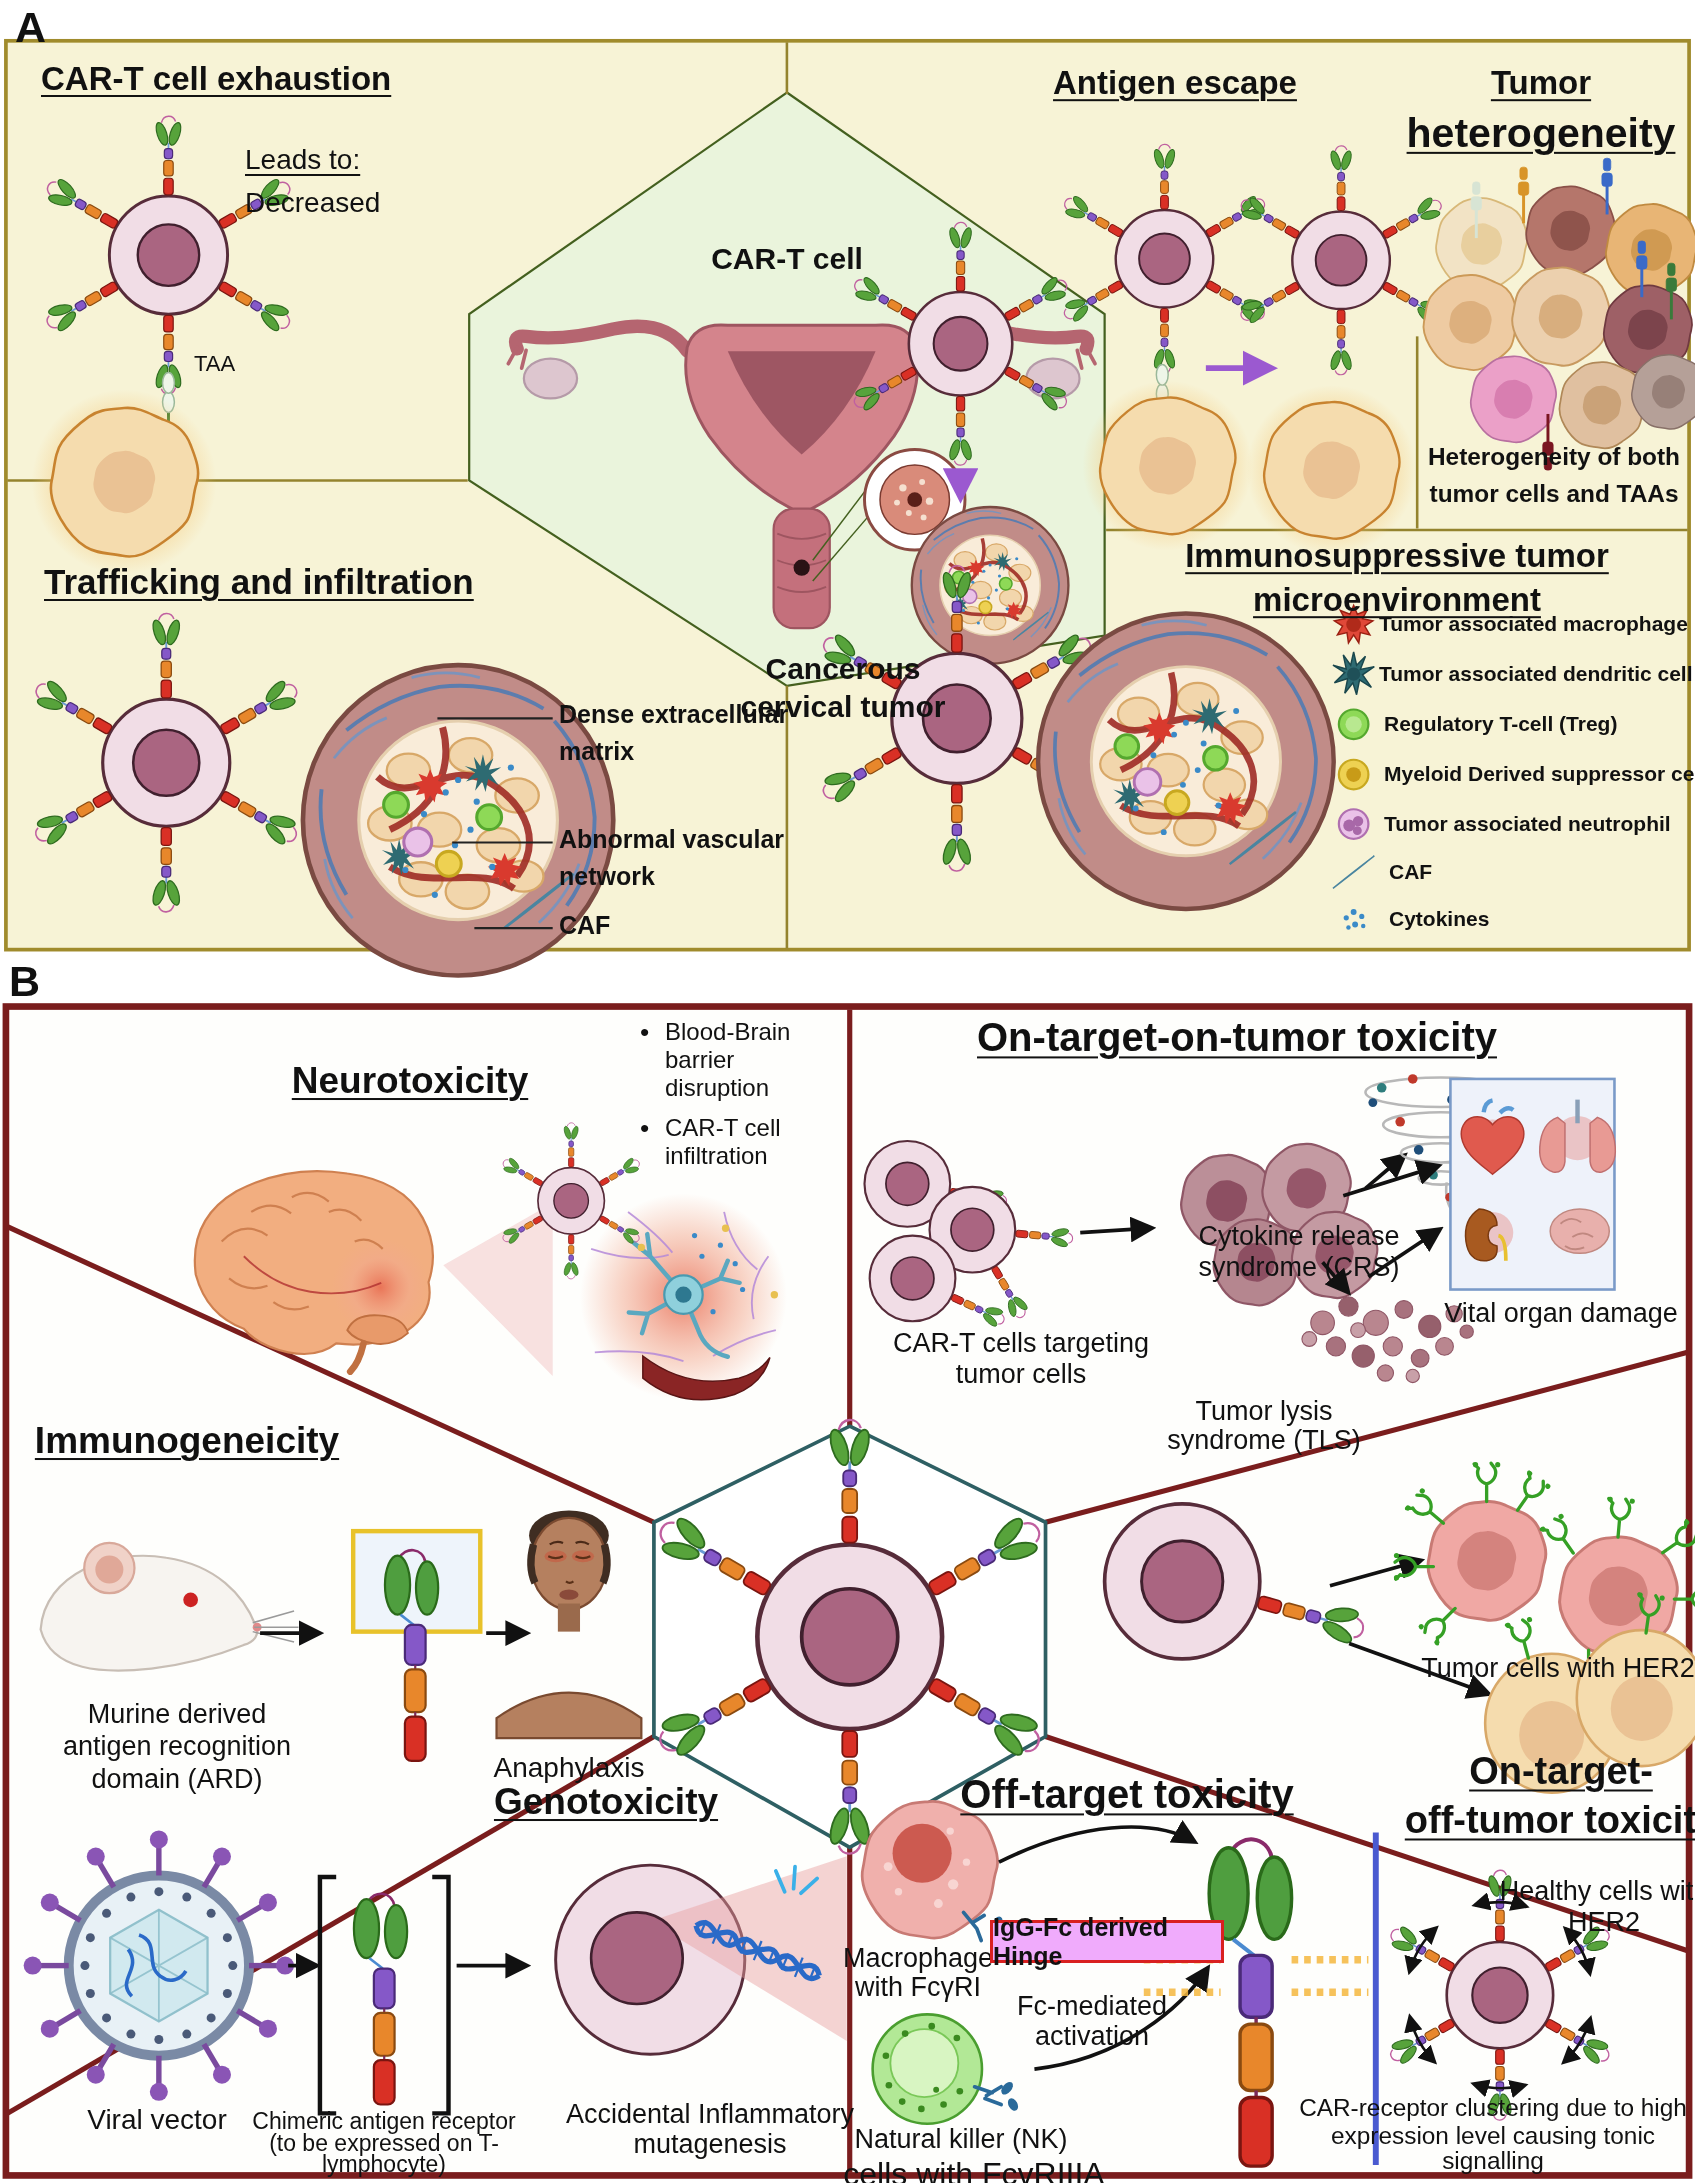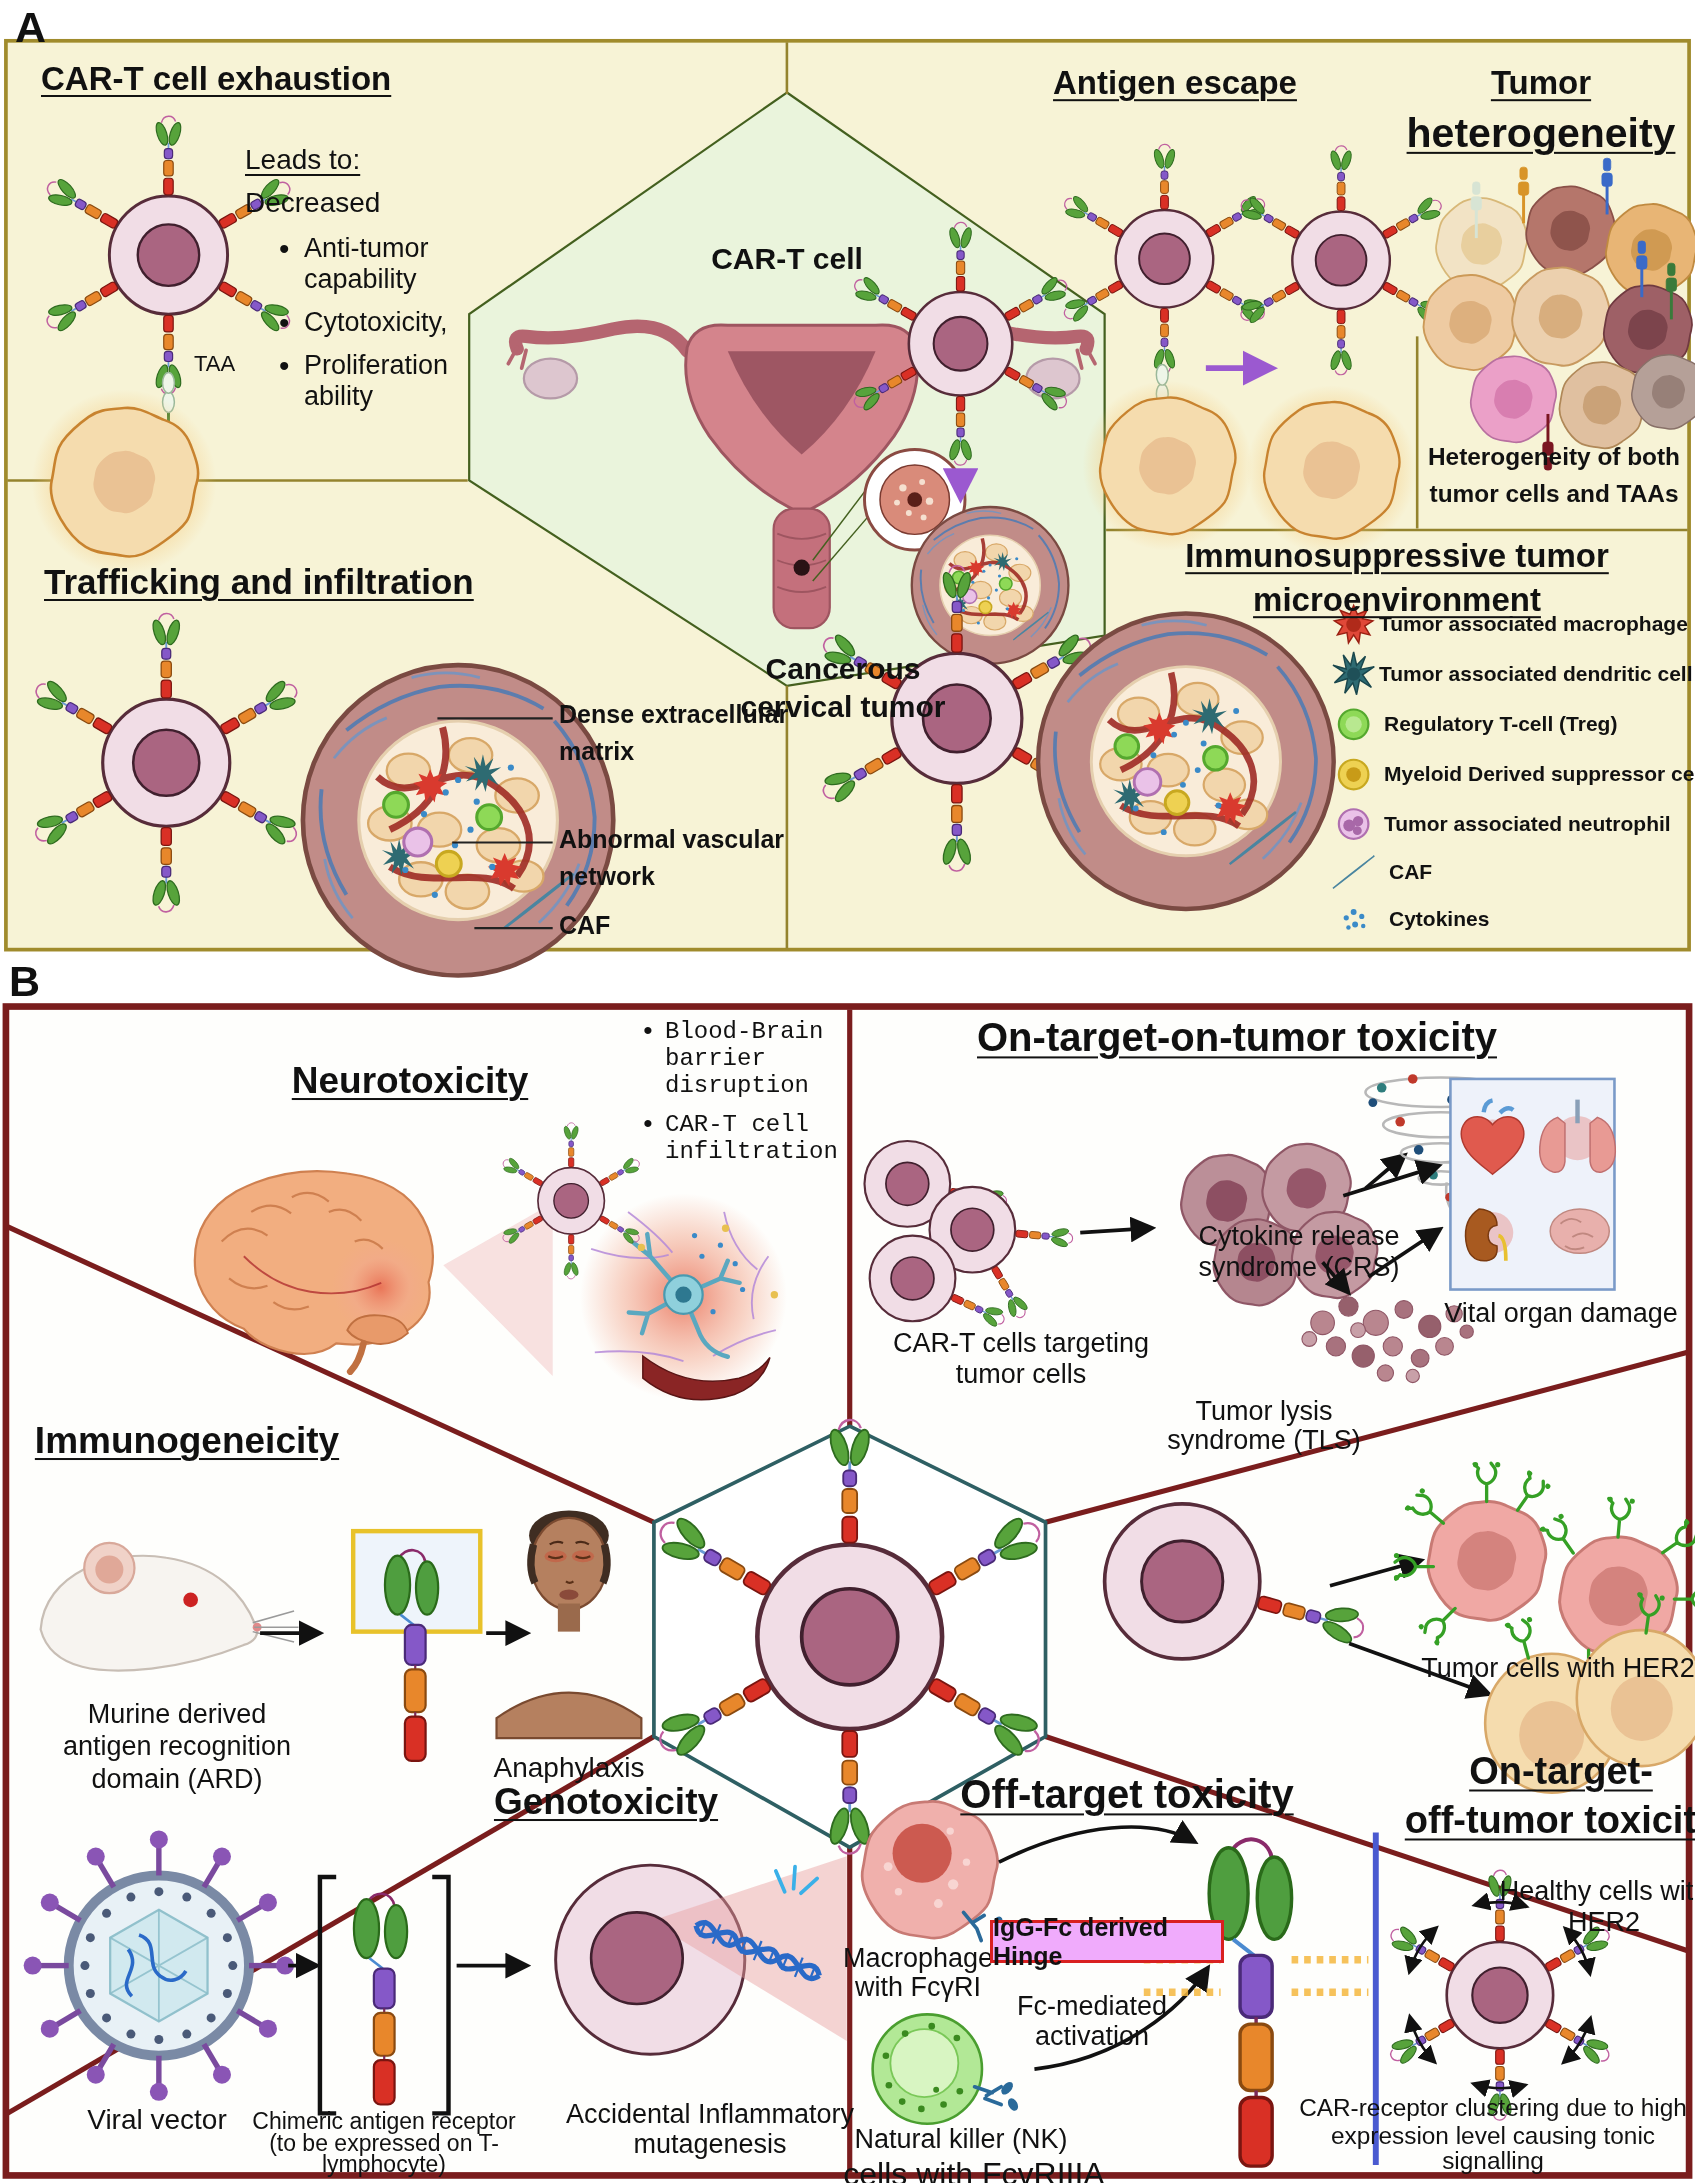--- a/index.html
+++ b/index.html
@@ -660,25 +660,20 @@
 </g>
 </svg>
 
 <div class="t b" style="left:15px;top:4.4px;font-size:43px;">A</div>
 <div class="t b" style="left:9px;top:958px;font-size:43px;">B</div>
 
 <div class="t b u" style="left:41px;top:61px;font-size:33px;">CAR-T cell exhaustion</div>
 <div class="t" style="left:194px;top:352px;font-size:22px;">TAA</div>
 <div class="t u" style="left:245px;top:145px;font-size:28px;">Leads to:</div>
 <div class="t" style="left:245px;top:188px;font-size:28px;">Decreased</div>
-<div class="list" style="left:273px;top:233px;width:201px;font-size:27px;">
-  <div class="it">Anti-tumor capability</div>
-  <div class="it">Cytotoxicity,</div>
-  <div class="it">Proliferation ability</div>
-</div>
 <div class="t b c" style="left:787px;top:259px;font-size:30px;">CAR-T cell</div>
 <div class="t b c" style="left:843px;top:669px;font-size:30px;">Cancerous</div>
 <div class="t b c" style="left:843px;top:707px;font-size:30px;">cervical tumor</div>
 <div class="t b u c" style="left:1175px;top:83px;font-size:33px;">Antigen escape</div>
 <div class="t b u c" style="left:1541px;top:83px;font-size:33px;">Tumor</div>
 <div class="t b u c" style="left:1541px;top:133px;font-size:41px;">heterogeneity</div>
 <div class="t b c" style="left:1554px;top:457px;font-size:24.4px;">Heterogeneity of both</div>
 <div class="t b c" style="left:1554px;top:494px;font-size:24.4px;">tumor cells and TAAs</div>
 <div class="t b u" style="left:44px;top:563px;font-size:35px;">Trafficking and infiltration</div>
 <div class="t b" style="left:559px;top:701px;font-size:25px;">Dense extracellular</div>
@@ -690,21 +685,21 @@
 <div class="t b u c" style="left:1397px;top:600px;font-size:33px;">microenvironment</div>
 <div class="t b" style="left:1379px;top:613px;font-size:21px;">Tumor associated macrophage</div>
 <div class="t b" style="left:1379px;top:663px;font-size:21px;">Tumor associated dendritic cell</div>
 <div class="t b" style="left:1384px;top:713px;font-size:21px;">Regulatory T-cell (Treg)</div>
 <div class="t b" style="left:1384px;top:763px;font-size:21px;">Myeloid Derived suppressor cell</div>
 <div class="t b" style="left:1384px;top:813px;font-size:21px;">Tumor associated neutrophil</div>
 <div class="t b" style="left:1389px;top:861px;font-size:21px;">CAF</div>
 <div class="t b" style="left:1389px;top:908px;font-size:21px;">Cytokines</div>
 
 <div class="t b u c" style="left:410px;top:1081px;font-size:37px;">Neurotoxicity</div>
-<div class="list" style="left:634px;top:1018px;width:208px;font-size:24px;font-family:Liberation Mono, monospace;">
+<div class="list" style="left:634px;top:1018px;width:208px;font-size:24px;">
   <div class="it">Blood-Brain barrier disruption</div>
   <div class="it">CAR-T cell infiltration</div>
 </div>
 <div class="t b u c" style="left:1237px;top:1038px;font-size:40px;">On-target-on-tumor toxicity</div>
 <div class="t c" style="left:1021px;top:1344px;font-size:27px;">CAR-T cells targeting</div>
 <div class="t c" style="left:1021px;top:1375px;font-size:27px;">tumor cells</div>
 <div class="t c" style="left:1299px;top:1237px;font-size:27px;">Cytokine release</div>
 <div class="t c" style="left:1299px;top:1268px;font-size:27px;">syndrome (CRS)</div>
 <div class="t c" style="left:1264px;top:1412px;font-size:27px;">Tumor lysis</div>
 <div class="t c" style="left:1264px;top:1441px;font-size:27px;">syndrome (TLS)</div>

